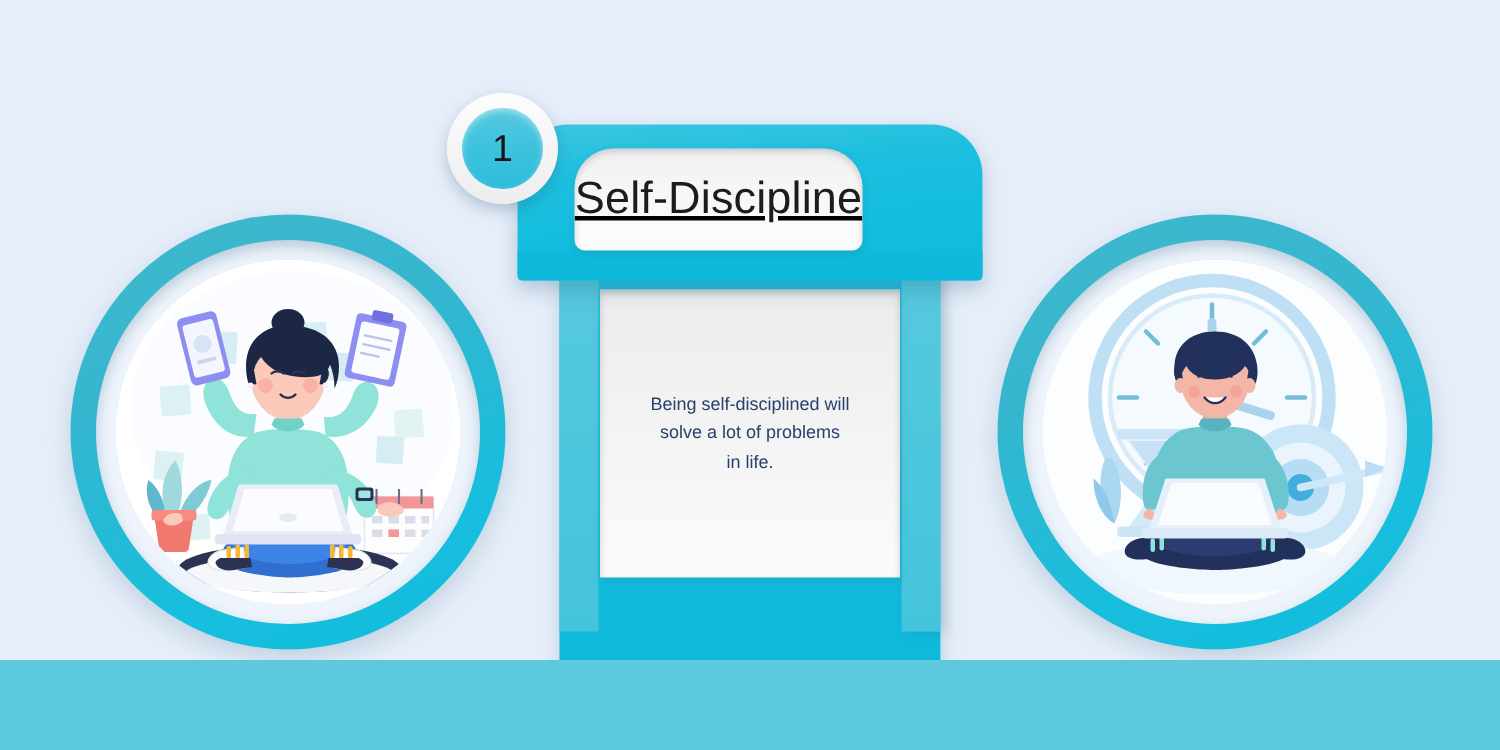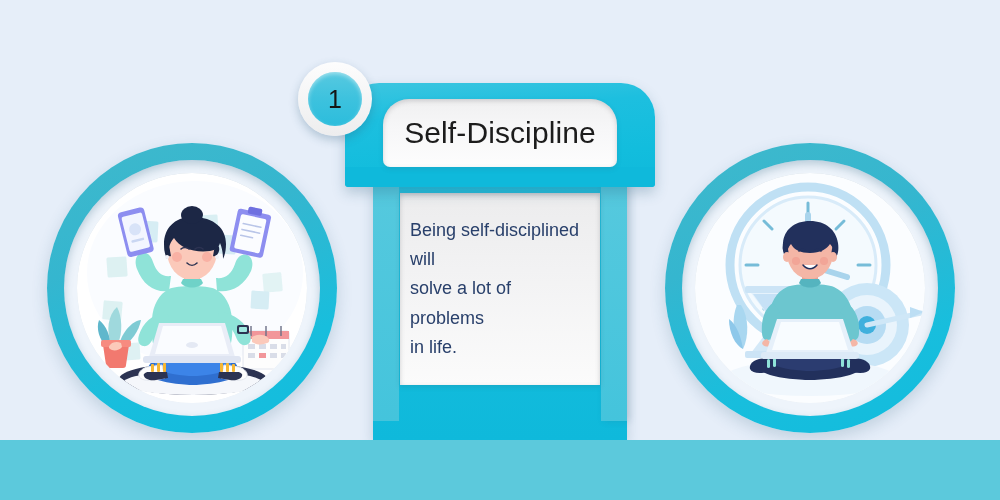--- a/index.html
+++ b/index.html
@@ -103,23 +103,23 @@
     width: 200px;
     height: 192px;
     background: linear-gradient(180deg, #ececed 0%, #f2f2f3 40%, #fbfbfb 100%);
     box-shadow: inset 0 2px 5px rgba(90,90,100,.28), 0 2px 5px rgba(60,90,110,.18);
     display: flex;
     align-items: center;
     justify-content: center;
   }
   .card-text {
     color: #29406b;
-    font-size: 18px;
+    font-size: 12px;
     line-height: 1.62;
-    text-align: left;
+    text-align: center;
     padding: 0 10px;
     white-space: pre-line;
   }
 
   
   .card-header {
     position: absolute;
     left: 0;
     top: 0;
     width: 310px;
@@ -133,29 +133,30 @@
     position: absolute;
     left: 0; right: 0; bottom: 0;
     height: 20px;
     background: #0fb9db;
     border-radius: 0 0 3px 3px;
   }
   .header-plate {
     position: absolute;
     left: 38px;
     top: 16px;
-    width: 234px;
+    width: 192px;
     height: 68px;
     background: linear-gradient(180deg, #f0f0f1 0%, #f7f7f8 45%, #fdfdfd 100%);
     border-radius: 26px 26px 7px 7px;
     box-shadow: inset 0 2px 5px rgba(95,95,105,.26), 0 2px 5px rgba(60,90,110,.16);
     display: flex;
     align-items: center;
     justify-content: center;
     z-index: 2;
+    text-decoration: underline;
   }
   .header-title {
     color: #1c1c1c;
     font-size: 30px;
     letter-spacing: .1px;
     white-space: nowrap;
   }
 
   
   .badge {

